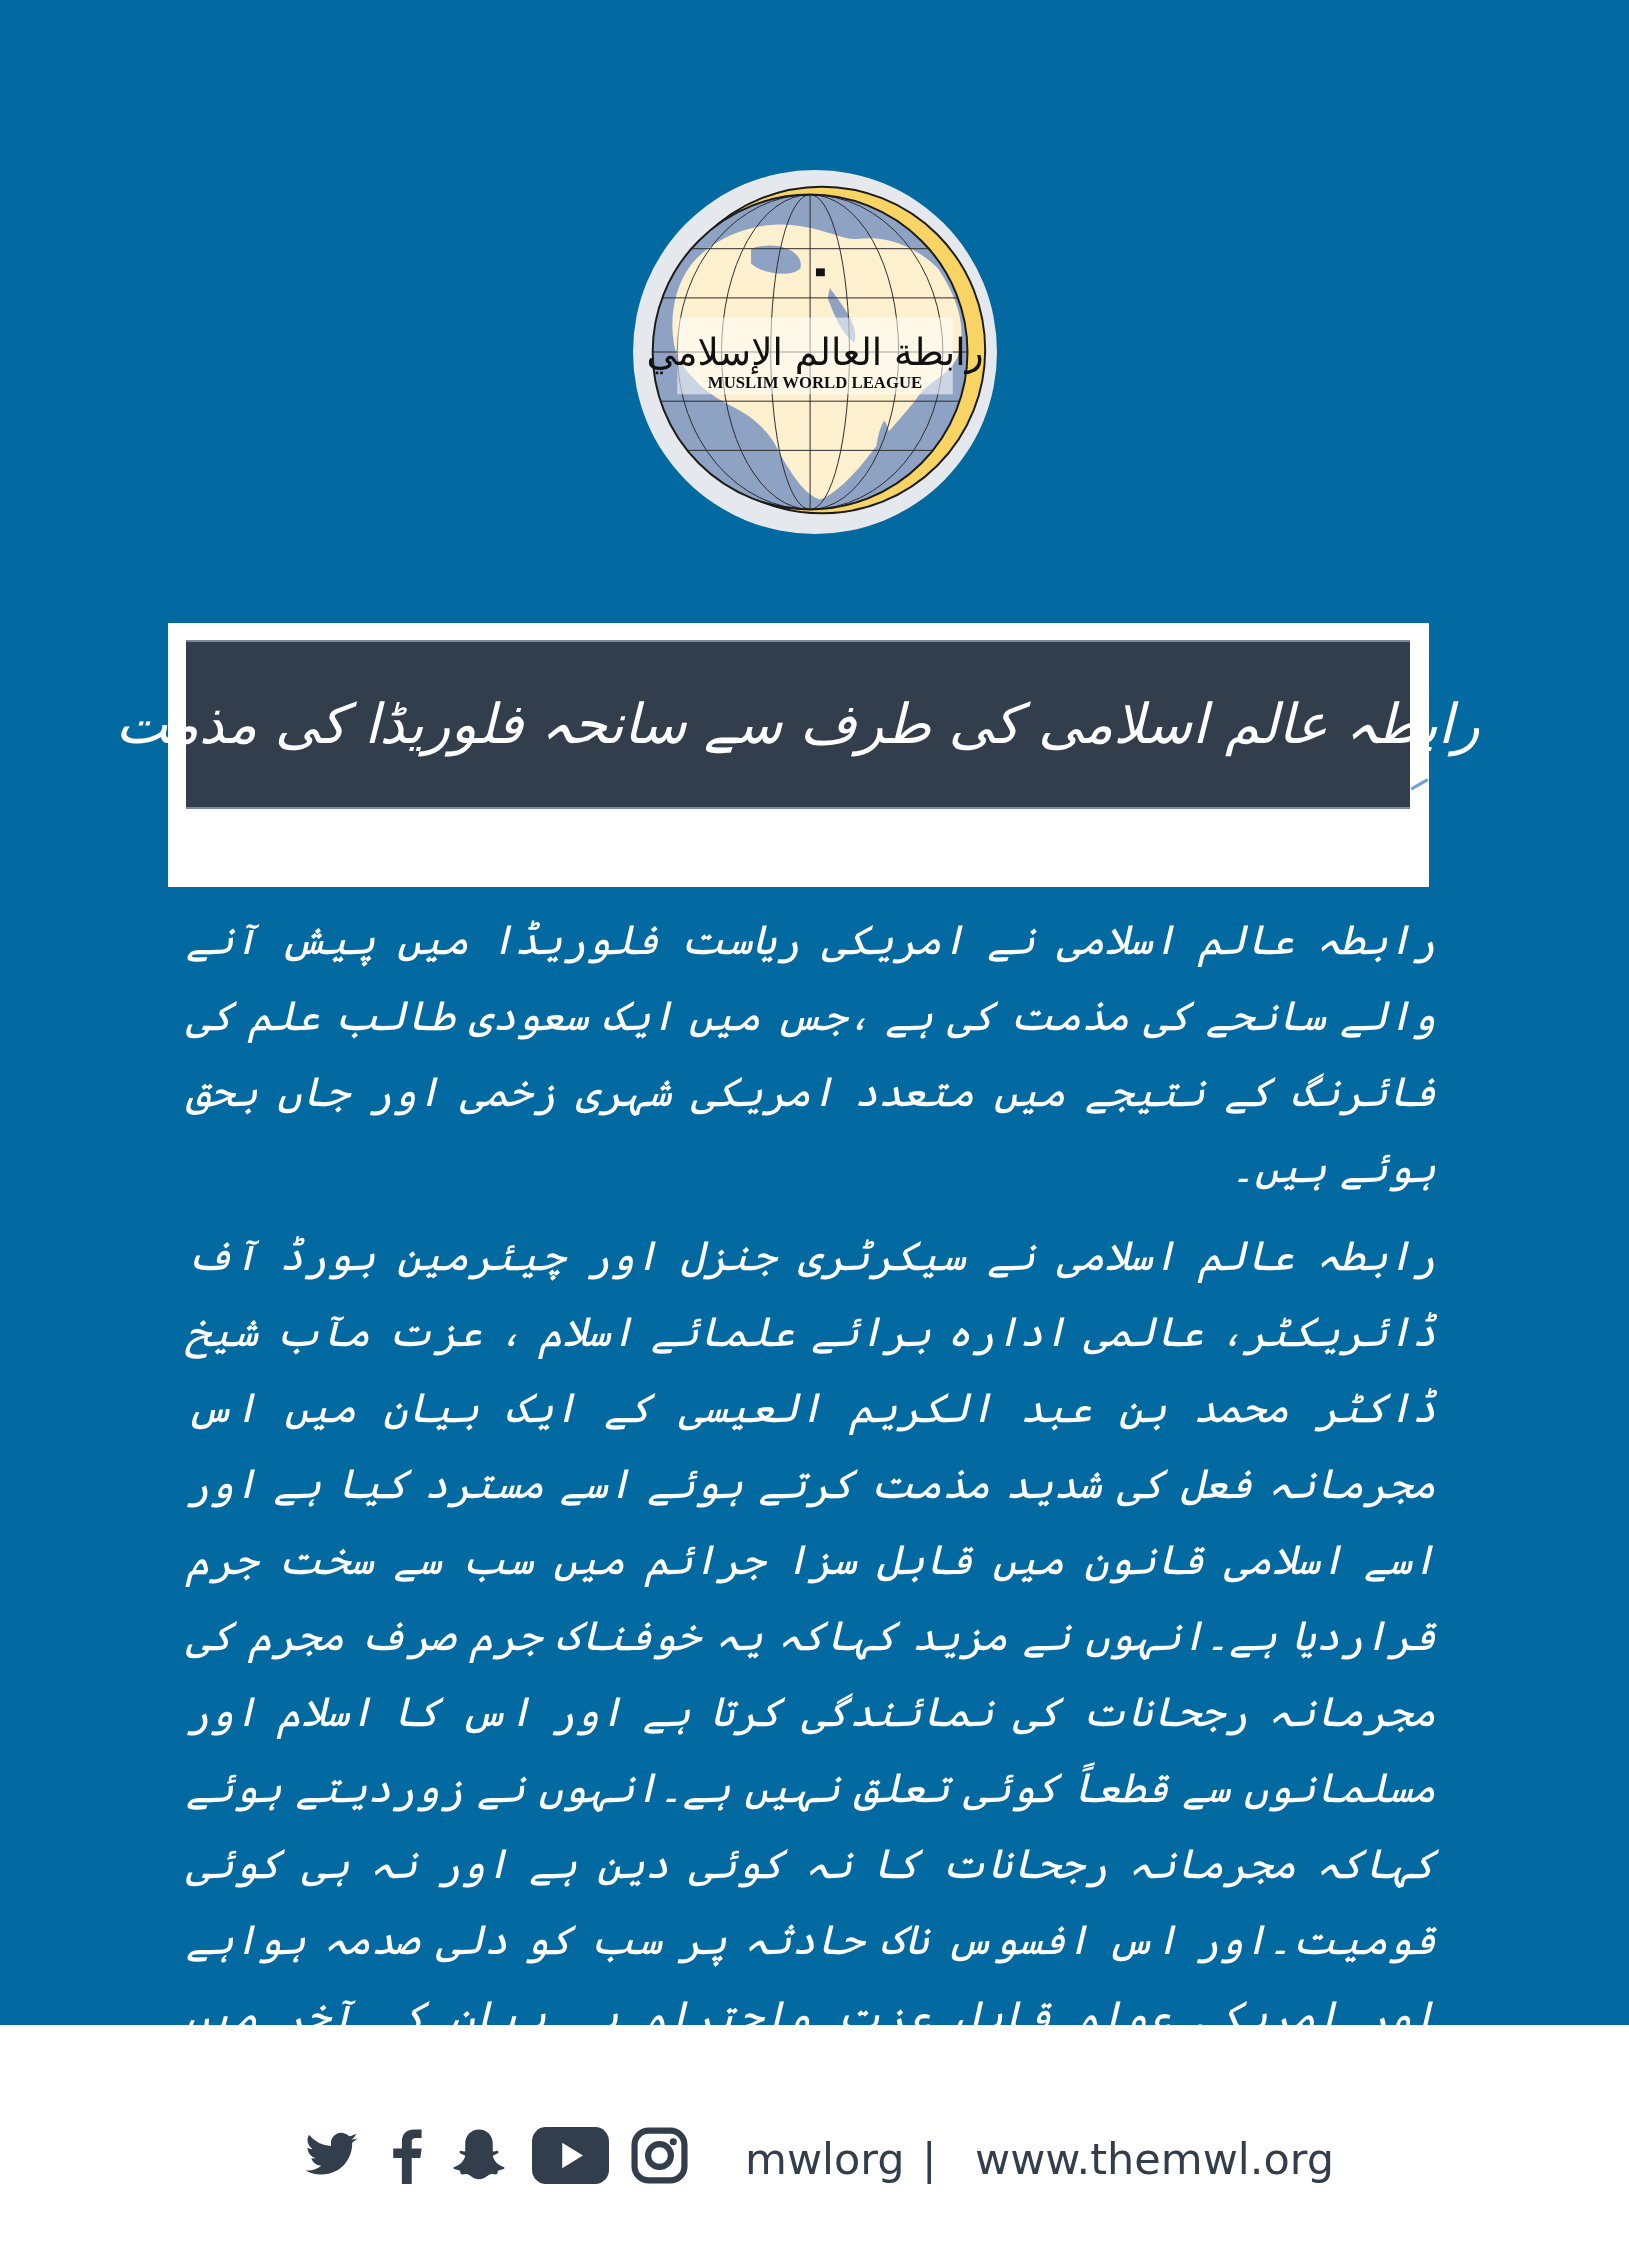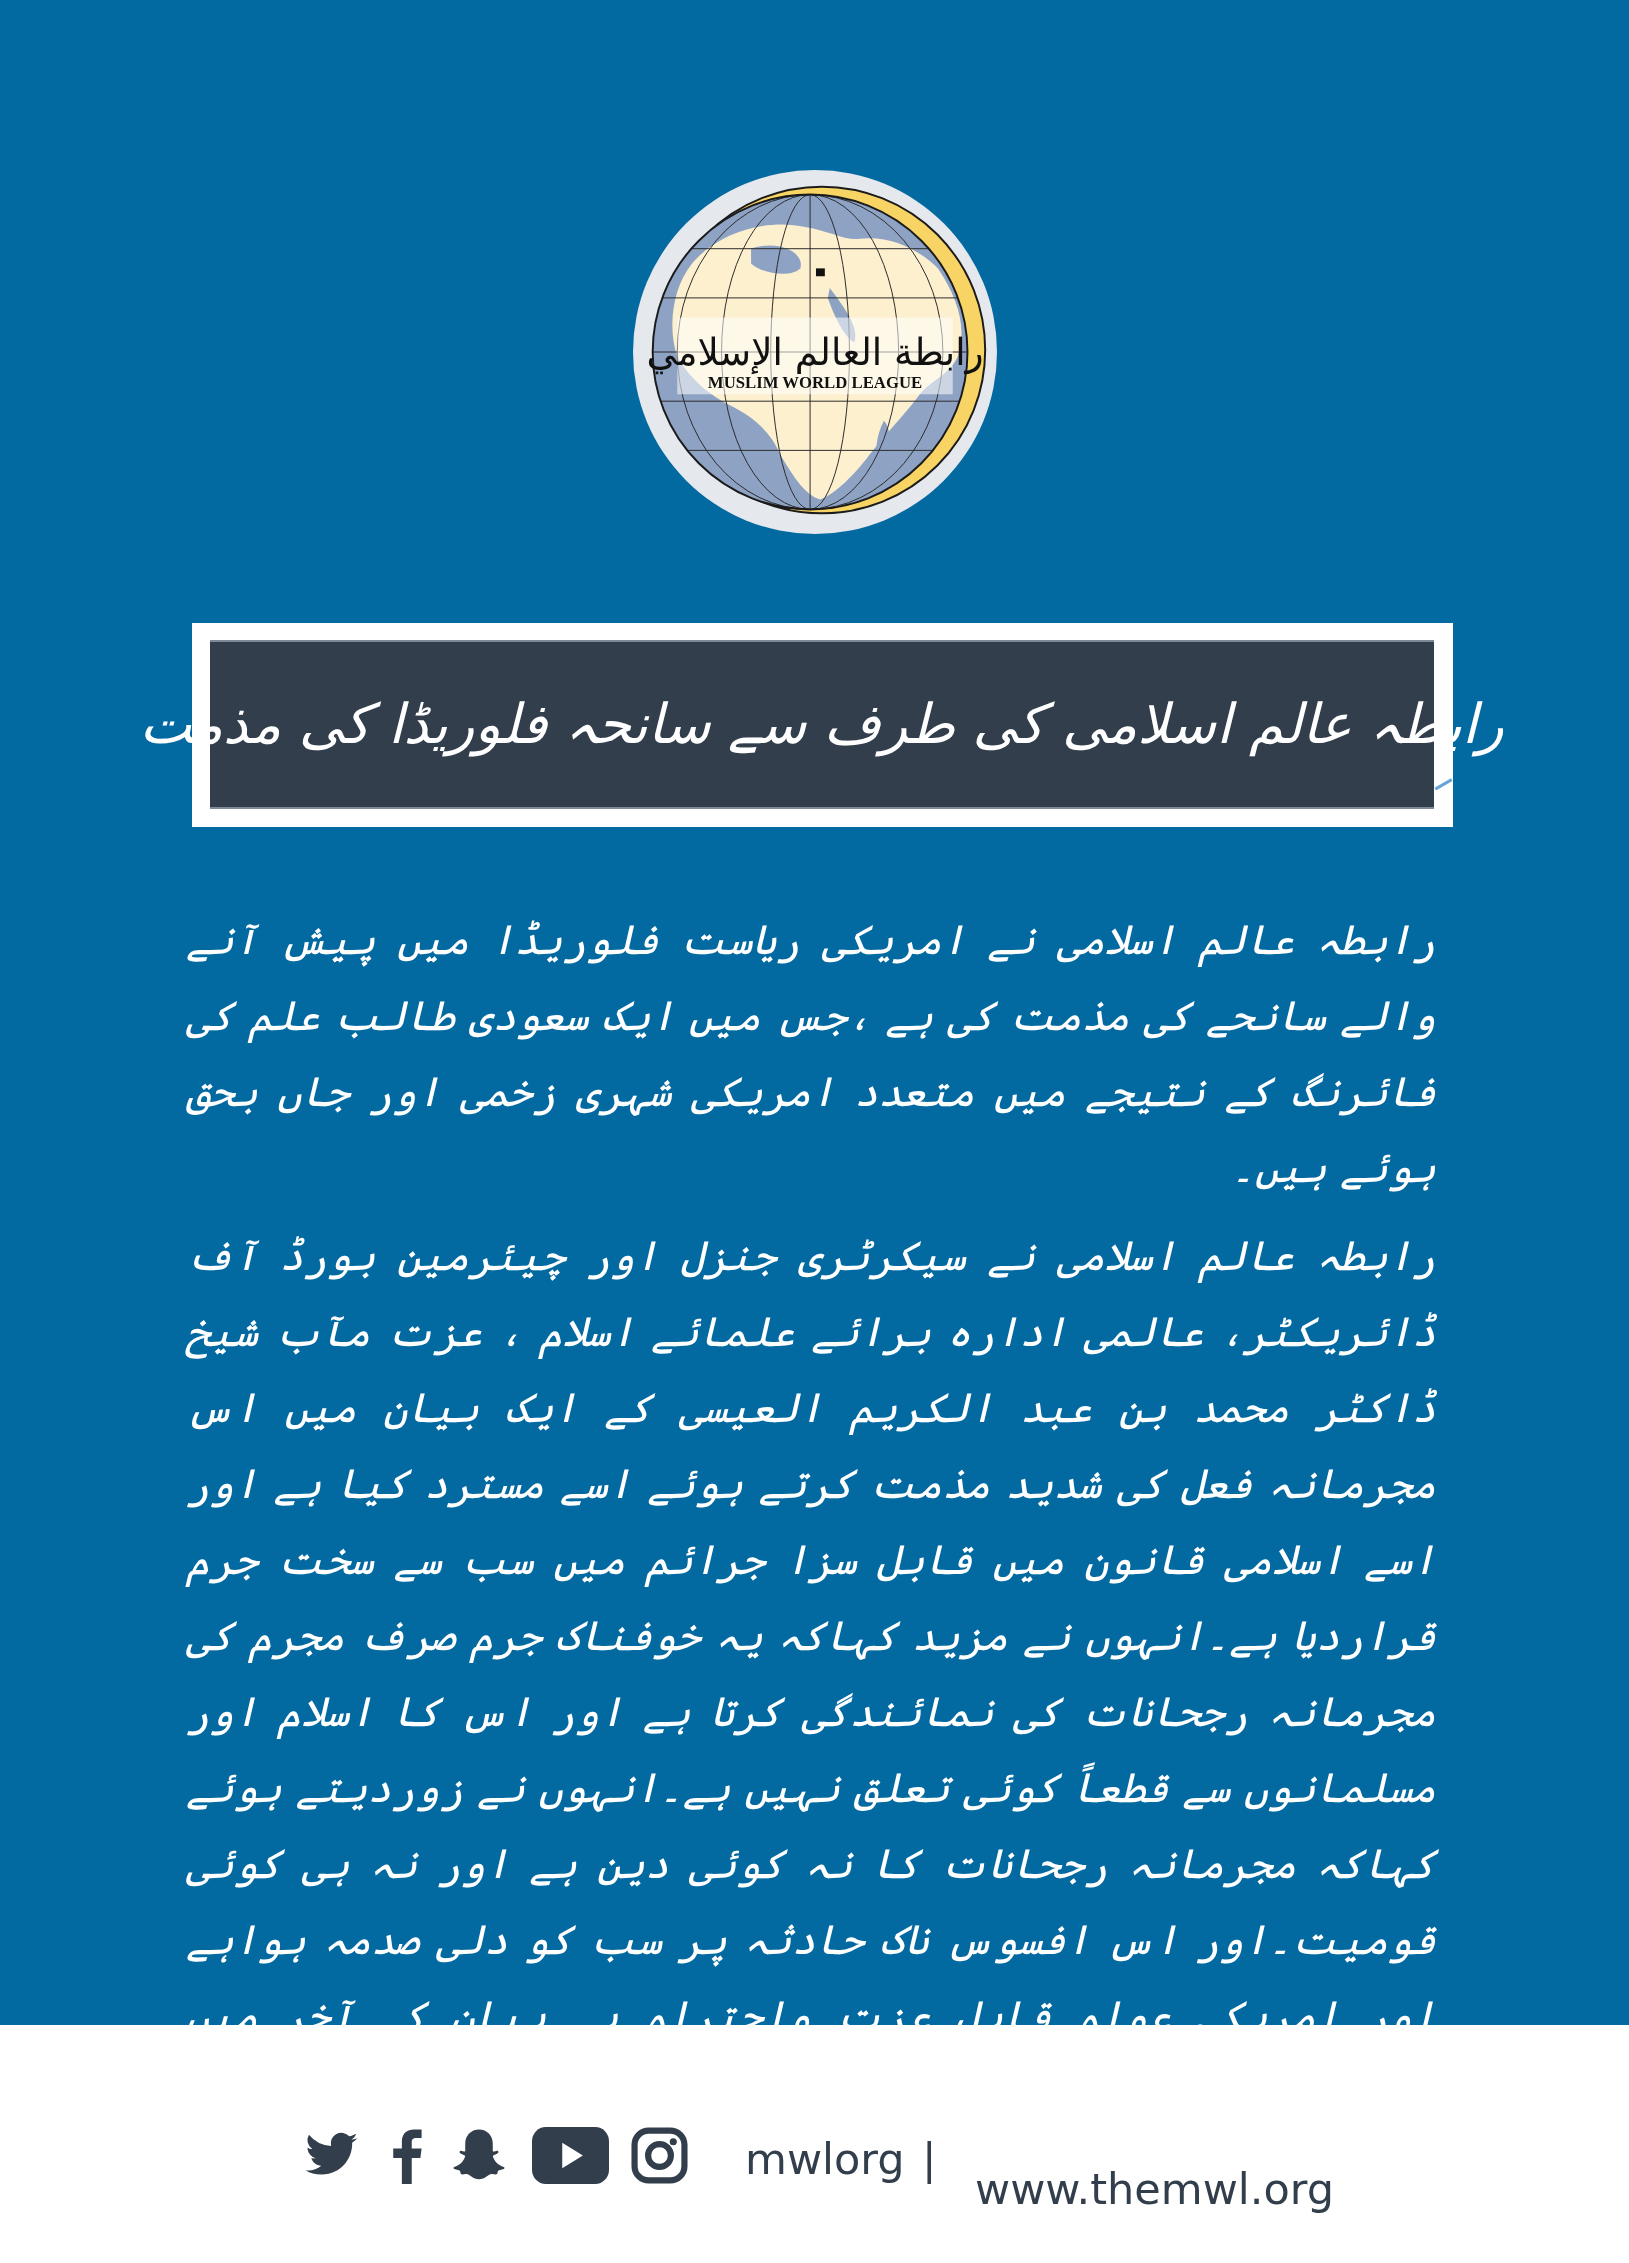--- a/index.html
+++ b/index.html
@@ -1,19 +1,19 @@
 <!DOCTYPE html>
 <html><head>
 <meta charset="utf-8">
 <style>
   html, body { margin:0; padding:0; }
   body { width:1629px; height:2264px; position:relative; overflow:hidden; background:#ffffff; font-family:"DejaVu Sans", sans-serif; }
   .panel { position:absolute; left:0; top:0; width:1629px; height:2025px; background:#0369a1; }
   .logo { position:absolute; left:633px; top:170px; width:364px; height:364px; }
-  .title-frame { position:absolute; left:192px; top:623px; width:1261px; height:204px; background:#ffffff; }
+  .title-frame { position:absolute; left:168px; top:623px; width:1261px; height:264px; background:#ffffff; }
   .title-inner { position:absolute; left:17.7px; top:16.7px; width:1224px; height:169px; background:#323e4c; border-top:2px solid #7f8a97; border-bottom:2px solid #7f8a97; box-sizing:border-box; display:flex; align-items:center; justify-content:center; }
   .title-text { color:#ffffff; font-family:"DejaVu Serif", serif; font-size:55px; font-style:italic; direction:rtl; white-space:nowrap; }
   .title-artifact { position:absolute; right:0; top:160px; width:18.7px; height:3px; background:#6aa3d8; transform:rotate(-30deg); }
   .body-text { position:absolute; left:174px; top:890px; width:1274px; color:#ffffff; font-family:"DejaVu Serif", serif; font-style:italic; font-size:41px; line-height:76px; direction:rtl; text-align:justify; text-align-last:right; }
   .body-text p { margin:12px; }
   .footer { position:absolute; left:0; top:2025px; width:1629px; height:238px; background:#ffffff; }
   .social { position:absolute; top:102px; height:57px; }
   .social svg { display:block; width:100%; height:100%; }
   .foot-text { position:absolute; top:105px; font-family:"DejaVu Sans", sans-serif; font-size:43px; color:#323e4c; line-height:59px; white-space:nowrap; }
 </style>
@@ -99,15 +99,15 @@
   </div>
   <div class="social" style="left:630px;width:59px;">
     <svg viewBox="0 0 24 24">
         <rect x="1.5" y="1.5" width="21" height="21" rx="6" fill="none" stroke="#323e4c" stroke-width="2.6"></rect>
         <circle cx="12" cy="12" r="4.8" fill="none" stroke="#323e4c" stroke-width="2.6"></circle>
         <circle cx="17.8" cy="6.2" r="1.5" fill="#323e4c"></circle>
       </svg>
   </div>
   <div class="foot-text" style="left:745px;">mwlorg</div>
   <div class="foot-text" style="left:922px;">|</div>
-  <div class="foot-text" style="left:975px;margin-top:30px;">www.themwl.org</div>
+  <div class="foot-text" style="left:975px;">www.themwl.org</div>
 </div>
 
 
 </body></html>

